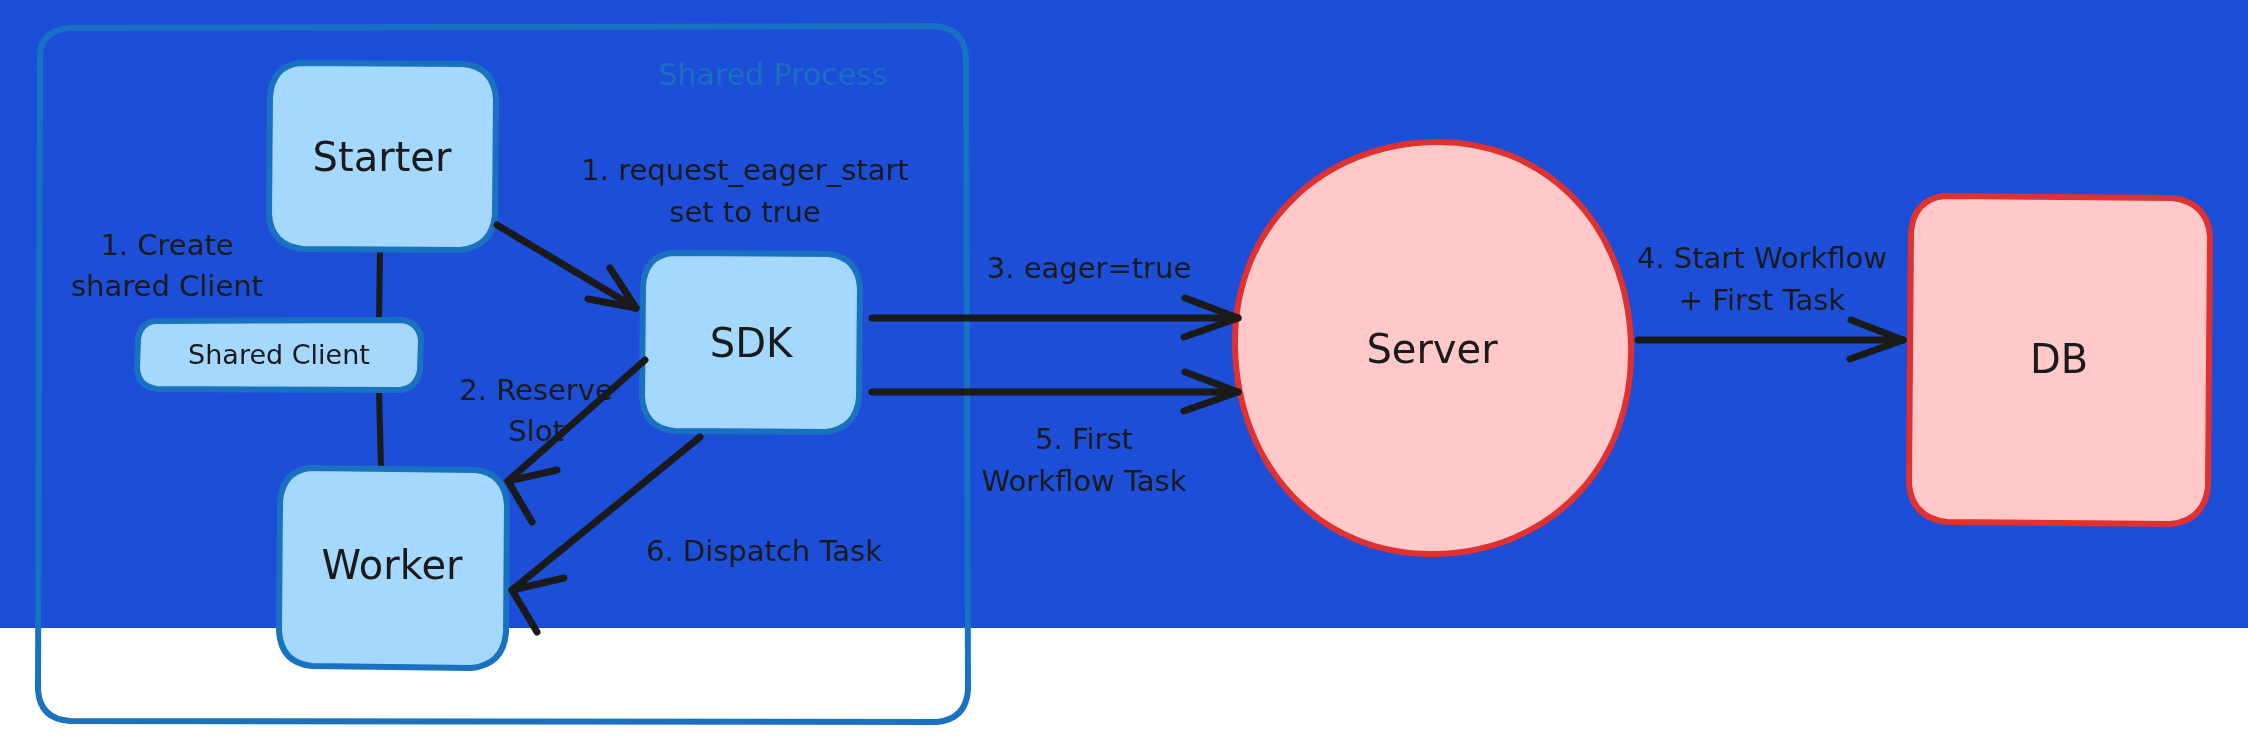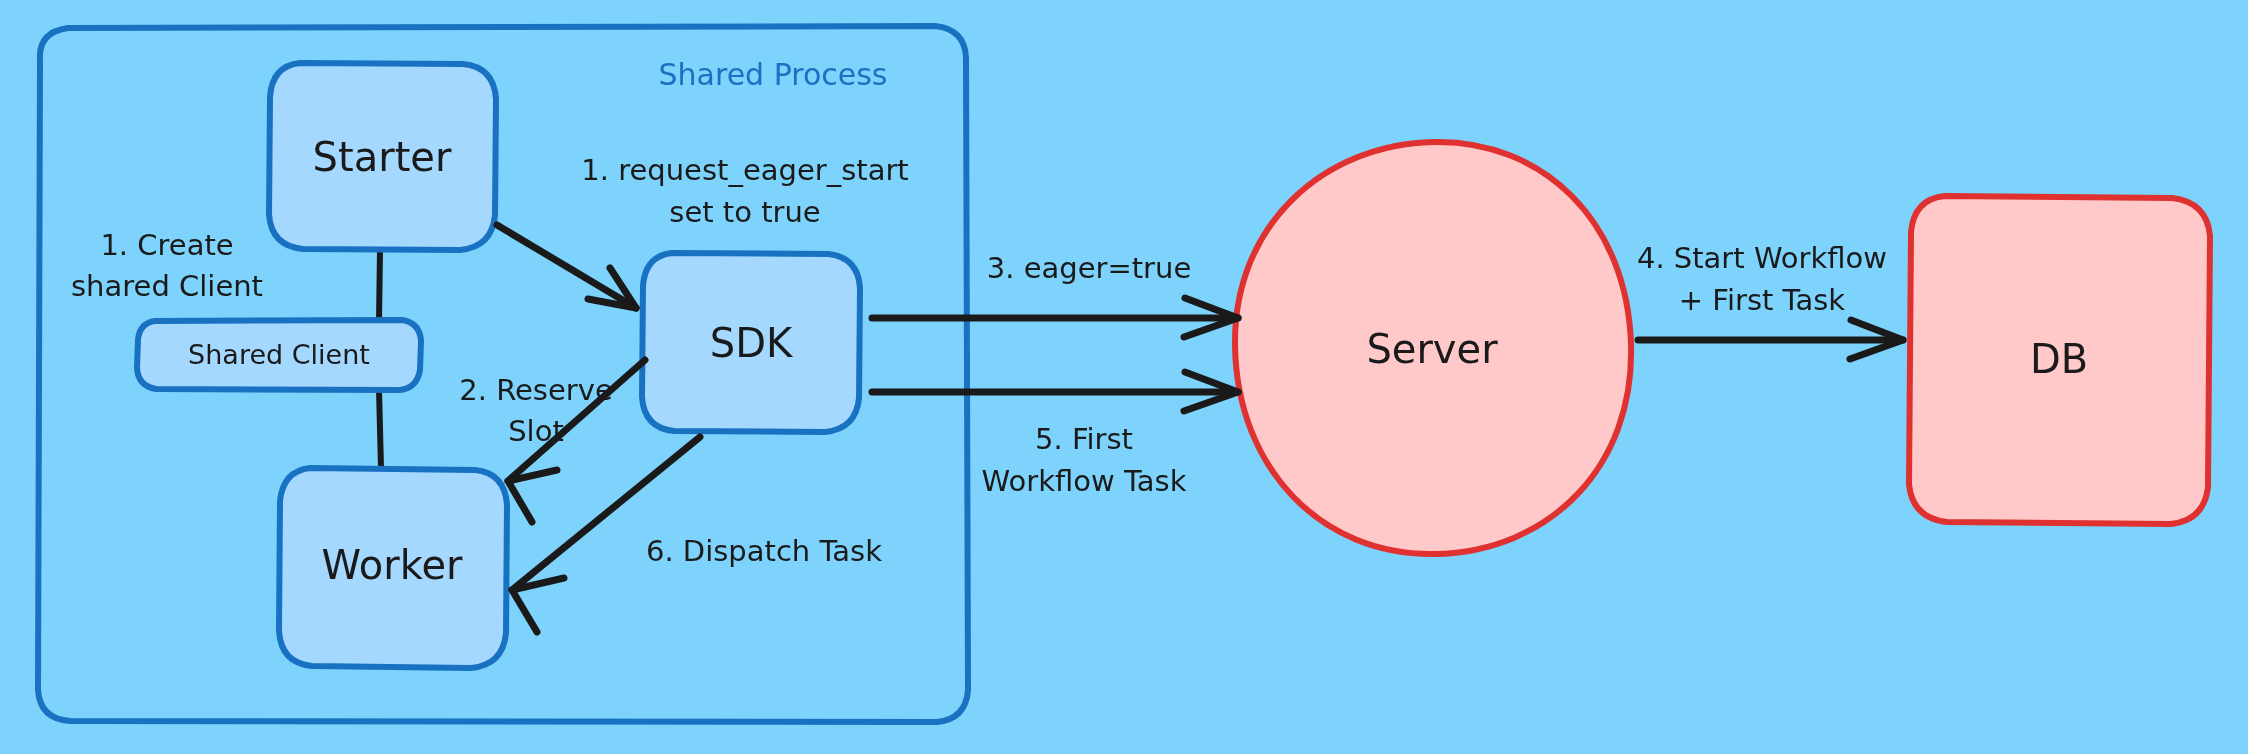--- a/index.html
+++ b/index.html
@@ -9,22 +9,22 @@
   }
   body {
     width: 2248px;
     height: 754px;
     font-family: "DejaVu Sans", sans-serif;
     overflow: hidden;
   }
   #diagram-root {
     position: relative;
     width: 2248px;
-    height: 754px;
-    background: #7dd3fc;
+    height: 628px;
+    background: #1d4ed8;
   }
   svg#diagram-svg {
     position: absolute;
     left: 0;
     top: 0;
     width: 2248px;
     height: 754px;
   }
   .node-label {
     font-family: "DejaVu Sans", sans-serif;

